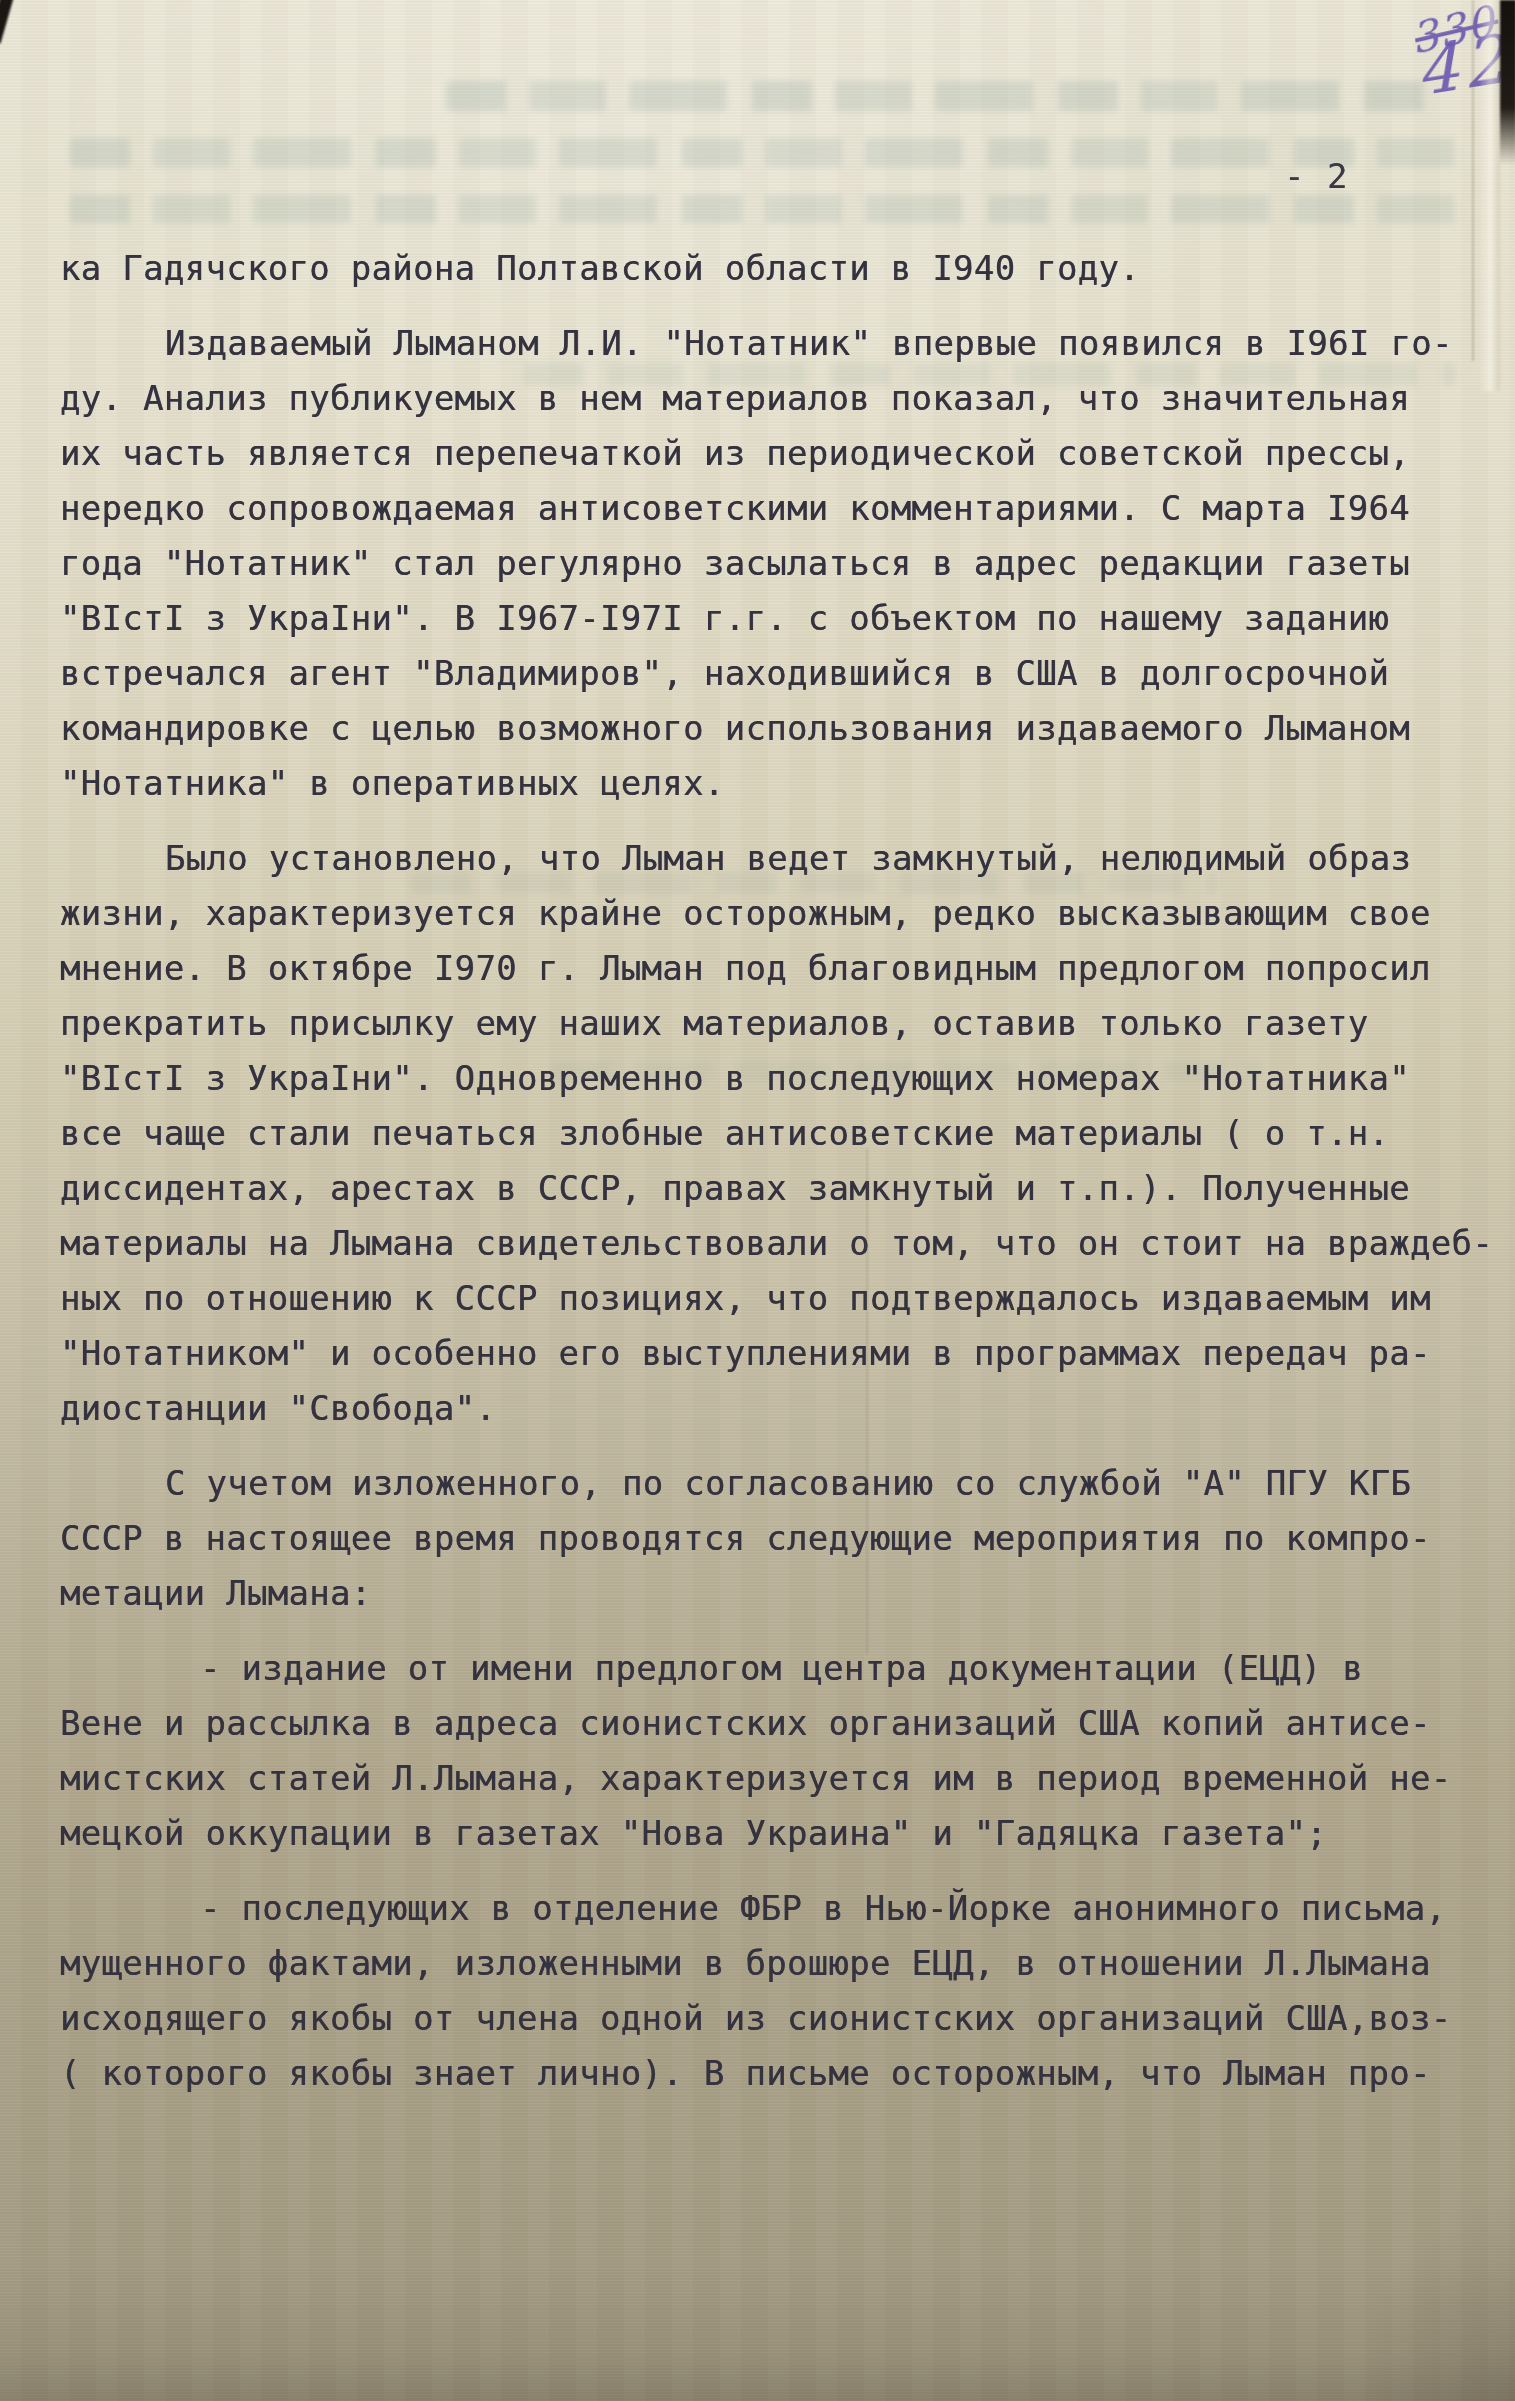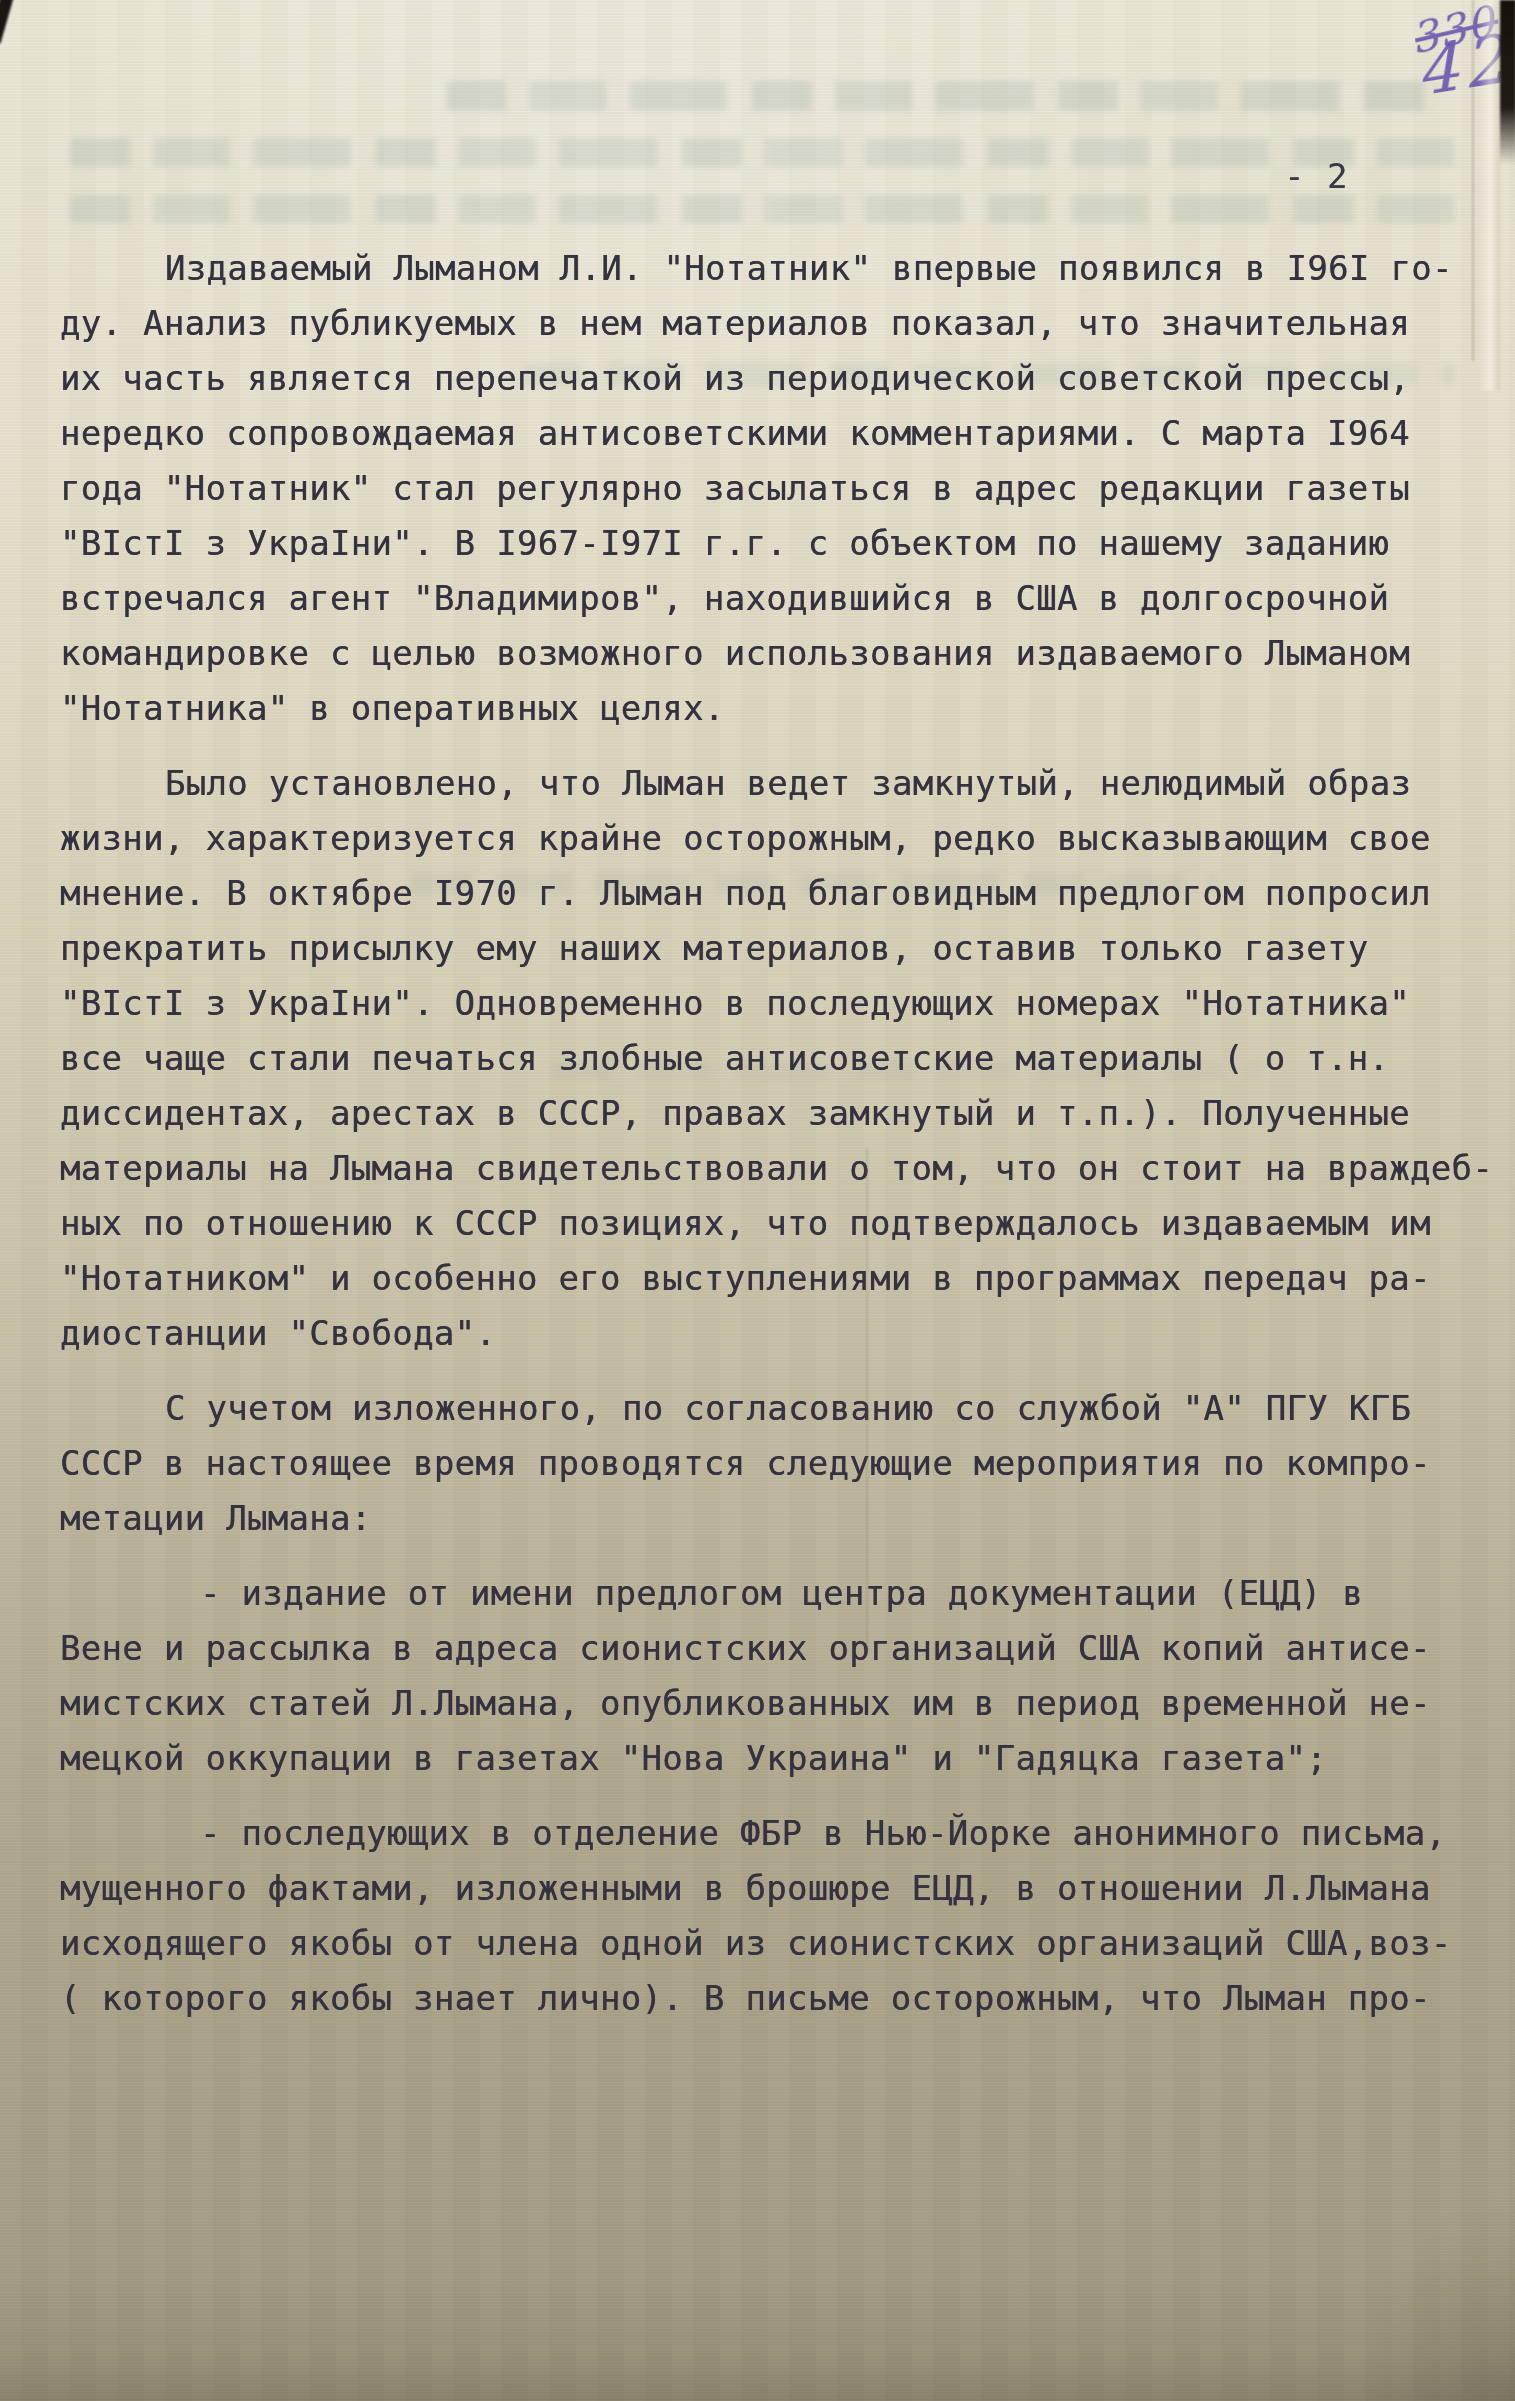--- a/index.html
+++ b/index.html
@@ -144,20 +144,23 @@
   <div class="ghost g4"></div>
   <div class="ghost g5"></div>
   <div class="ghost g6"></div>
 
   <div class="hw hw-330">330</div>
   <div class="hw hw-42">42</div>
 
   <div class="page-number">- 2</div>
 
   <div class="typed-col">
+      <div class="para">
+        <div class="tline">ка Гадячского района Полтавской области в I940 году.</div>
+      </div>
       <div class="para indent">
         <div class="tline">Издаваемый Лыманом Л.И. "Нотатник" впервые появился в I96I го-</div>
         <div class="tline">ду. Анализ публикуемых в нем материалов показал, что значительная</div>
         <div class="tline">их часть является перепечаткой из периодической советской прессы,</div>
         <div class="tline">нередко сопровождаемая антисоветскими комментариями. С марта I964</div>
         <div class="tline">года "Нотатник" стал регулярно засылаться в адрес редакции газеты</div>
         <div class="tline">"ВIстI з УкраIни". В I967-I97I г.г. с объектом по нашему заданию</div>
         <div class="tline">встречался агент "Владимиров", находившийся в США в долгосрочной</div>
         <div class="tline">командировке с целью возможного использования издаваемого Лыманом</div>
         <div class="tline">"Нотатника" в оперативных целях.</div>
@@ -176,21 +179,21 @@
         <div class="tline">диостанции "Свобода".</div>
       </div>
       <div class="para indent">
         <div class="tline">С учетом изложенного, по согласованию со службой "А" ПГУ КГБ</div>
         <div class="tline">СССР в настоящее время проводятся следующие мероприятия по компро-</div>
         <div class="tline">метации Лымана:</div>
       </div>
       <div class="para bullet">
         <div class="tline">- издание от имени предлогом центра документации (ЕЦД) в</div>
         <div class="tline">Вене и рассылка в адреса сионистских организаций США копий антисе-</div>
-        <div class="tline">мистских статей Л.Лымана, опубликованных им в период временной не-</div>
+        <div class="tline">мистских статей Л.Лымана, характеризуется им в период временной не-</div>
         <div class="tline">мецкой оккупации в газетах "Нова Украина" и "Гадяцка газета";</div>
       </div>
       <div class="para bullet">
         <div class="tline">- последующих в отделение ФБР в Нью-Йорке анонимного письма,</div>
         <div class="tline">мущенного фактами, изложенными в брошюре ЕЦД, в отношении Л.Лымана</div>
         <div class="tline">исходящего якобы от члена одной из сионистских организаций США,воз-</div>
         <div class="tline">( которого якобы знает лично). В письме осторожным, что Лыман про-</div>
       </div>
     </div>
 

